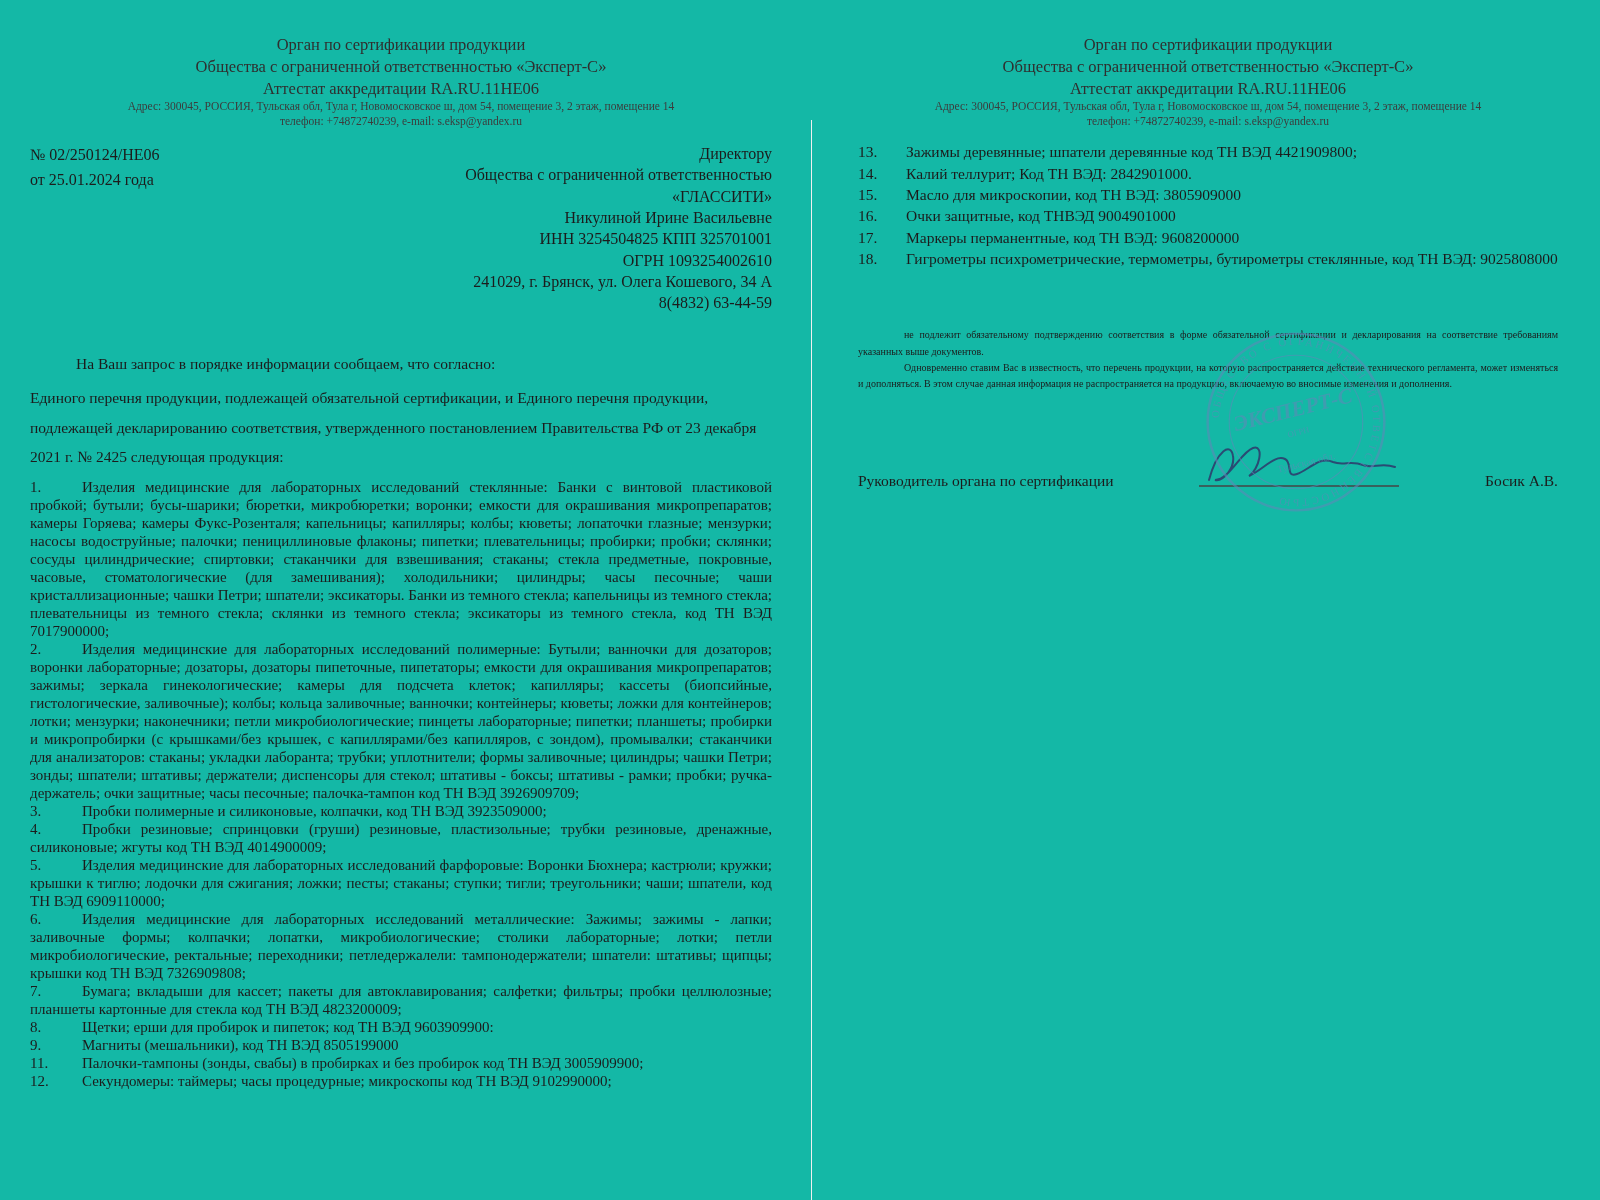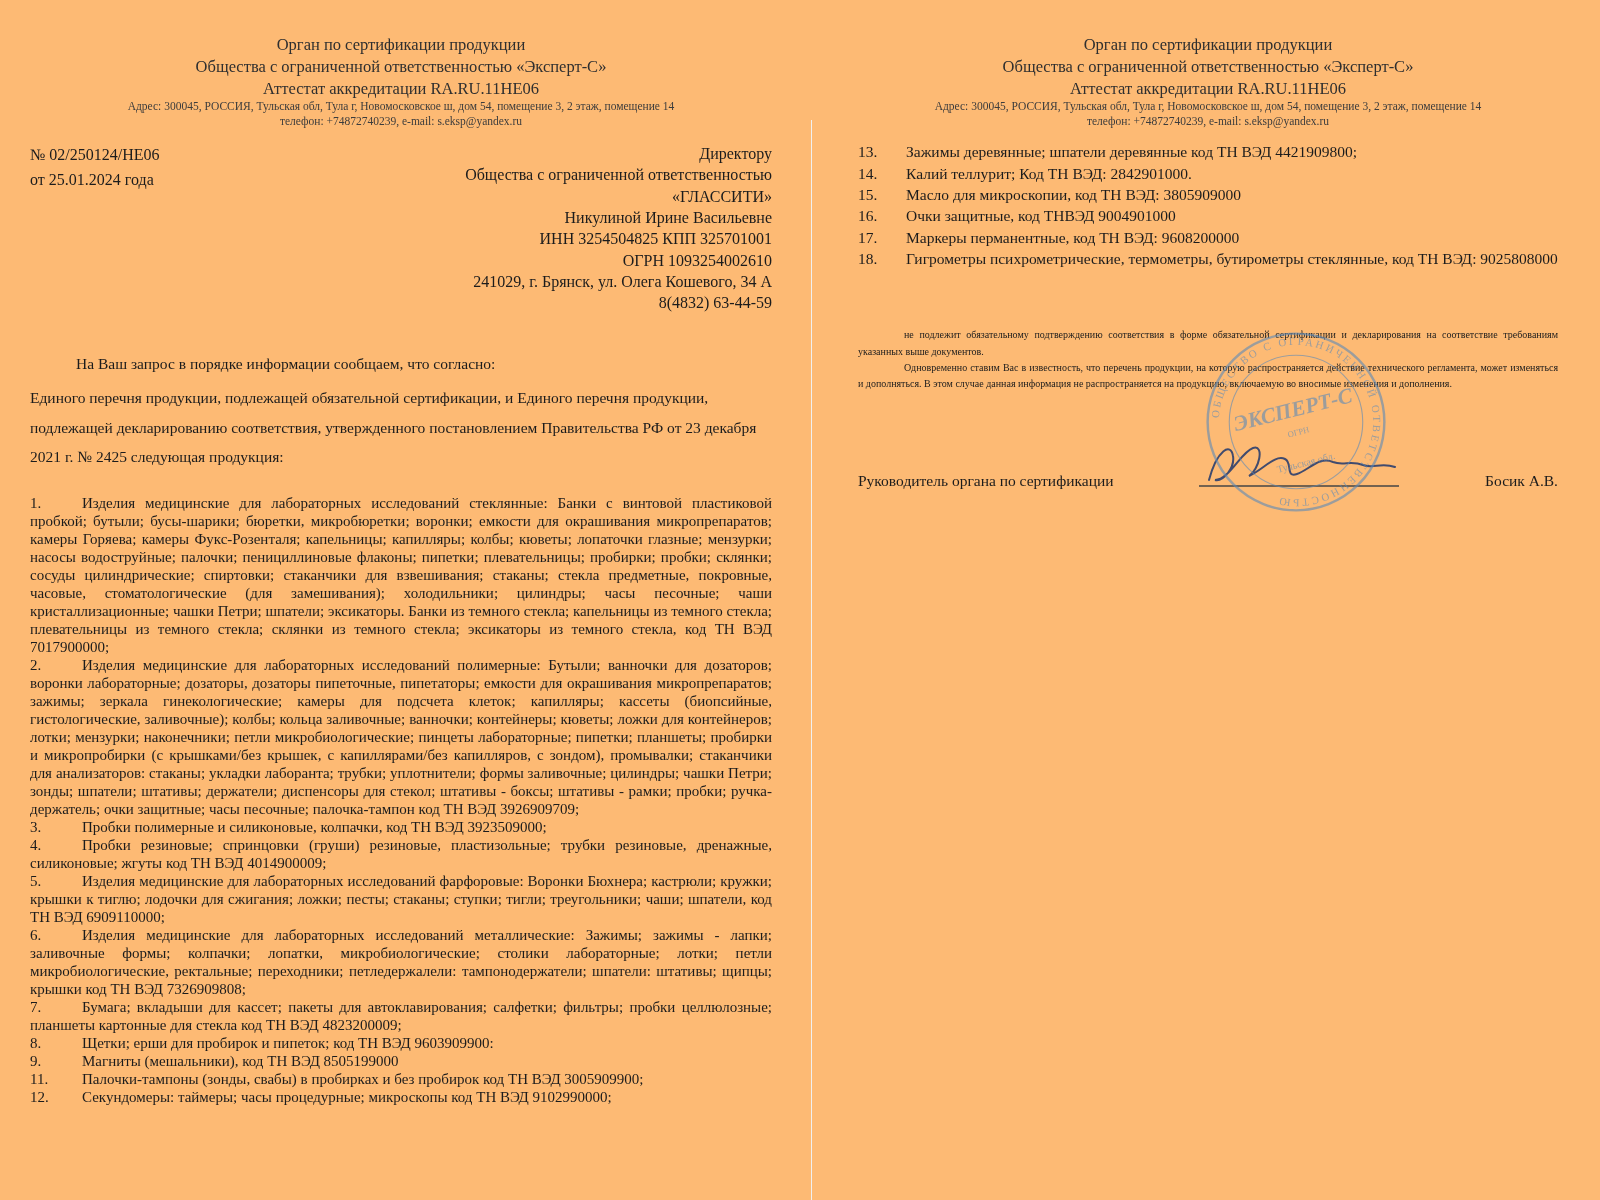--- a/index.html
+++ b/index.html
@@ -4,39 +4,39 @@
 <style>
   * { margin:0; padding:0; box-sizing:border-box; }
   html,body { width:1600px; height:1200px; }
   body {
     background:#ffffff;
     font-family:"Liberation Serif","DejaVu Serif",serif;
     color:#1c1c1c;
     position:relative;
     overflow:hidden;
   }
-  .canvas { position:absolute; inset:0; background:#fdba74; }
+  .canvas { position:absolute; inset:0; background:#14b8a6; }
   .page-split { position:absolute; left:811px; top:120px; bottom:0; width:1px; background:#f0f0f0; }
 
   .page { position:absolute; top:34px; }
   .page-left  { left:30px;  width:742px; }
   .page-right { left:858px; width:700px; }
 
   .org-header { text-align:center; color:#2f2f2f; }
   .org-header .big   { font-size:16.5px; line-height:1.32; }
   .org-header .small { font-size:11.5px; line-height:1.3; color:#3c3c3c; }
 
   .ref-row { display:flex; justify-content:space-between; margin-top:14px; }
   .ref-block { font-size:16px; line-height:1.55; white-space:nowrap; }
   .recipient { text-align:right; font-size:16px; line-height:1.33; }
 
   .intro { margin-top:42px; text-indent:46px; font-size:15.5px; }
   .basis { margin-top:10px; font-size:15.5px; line-height:1.9; text-align:left; }
 
-  .items { margin-top:22px; }
+  .items { margin-top:6px; }
   .item  { font-size:15px; line-height:1.2; text-align:justify; }
   .item .inum { display:inline-block; width:52px; }
 
   .page-right .items { margin-top:12px; }
   .page-right .item  { font-size:15.5px; line-height:1.38; text-align:left; }
   .page-right .item .inum { width:48px; }
 
   .concl { font-size:10px; line-height:1.62; text-align:justify; text-indent:46px; }
   .concl-first { margin-top:58px; }
 

